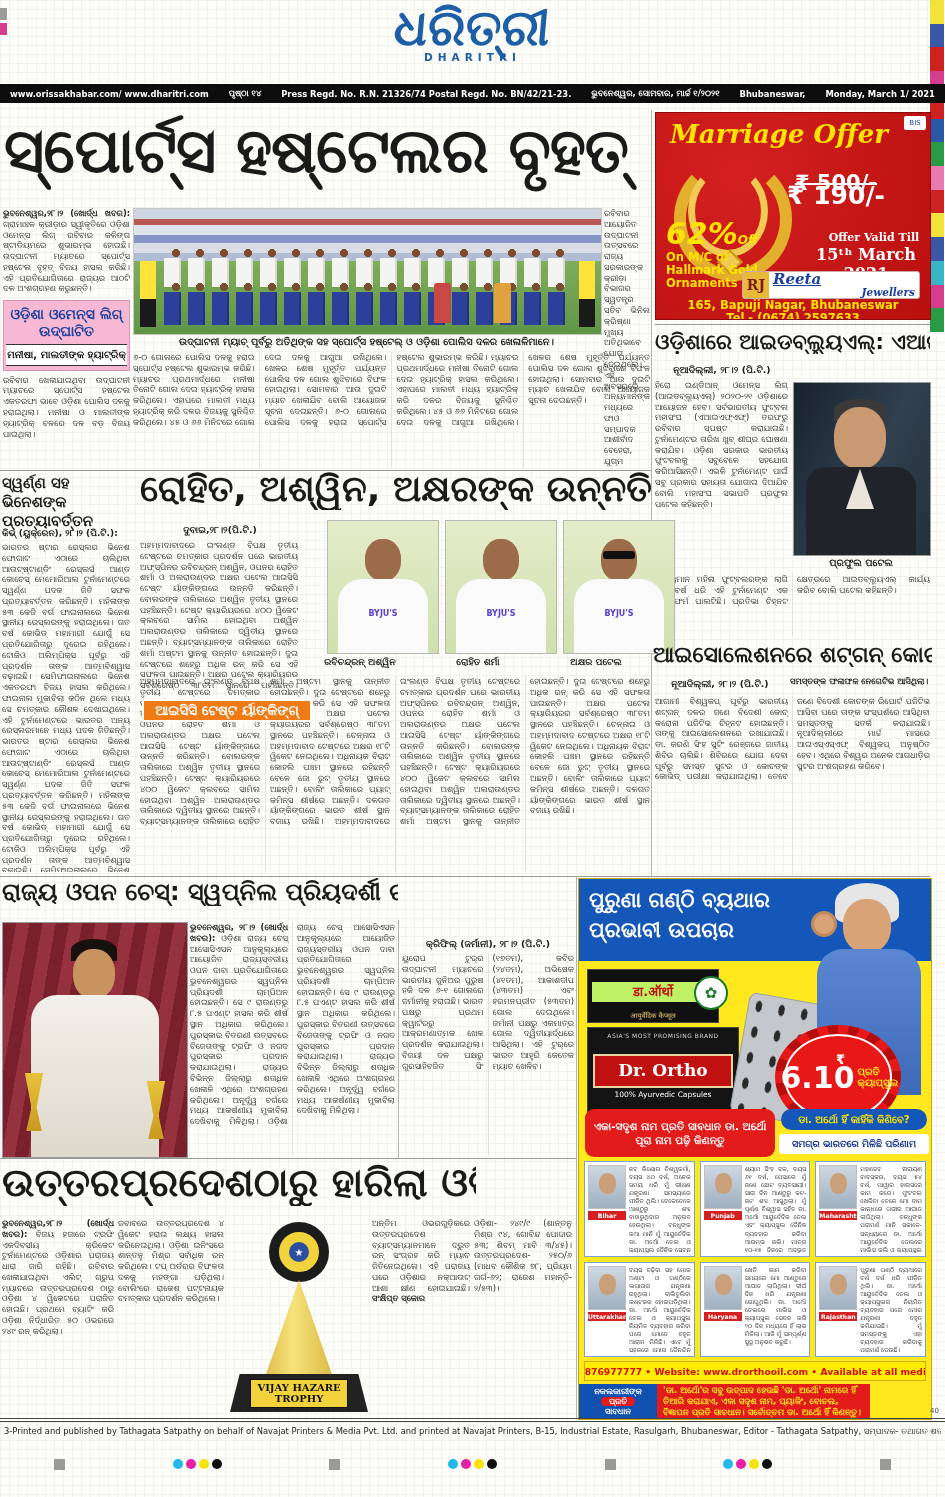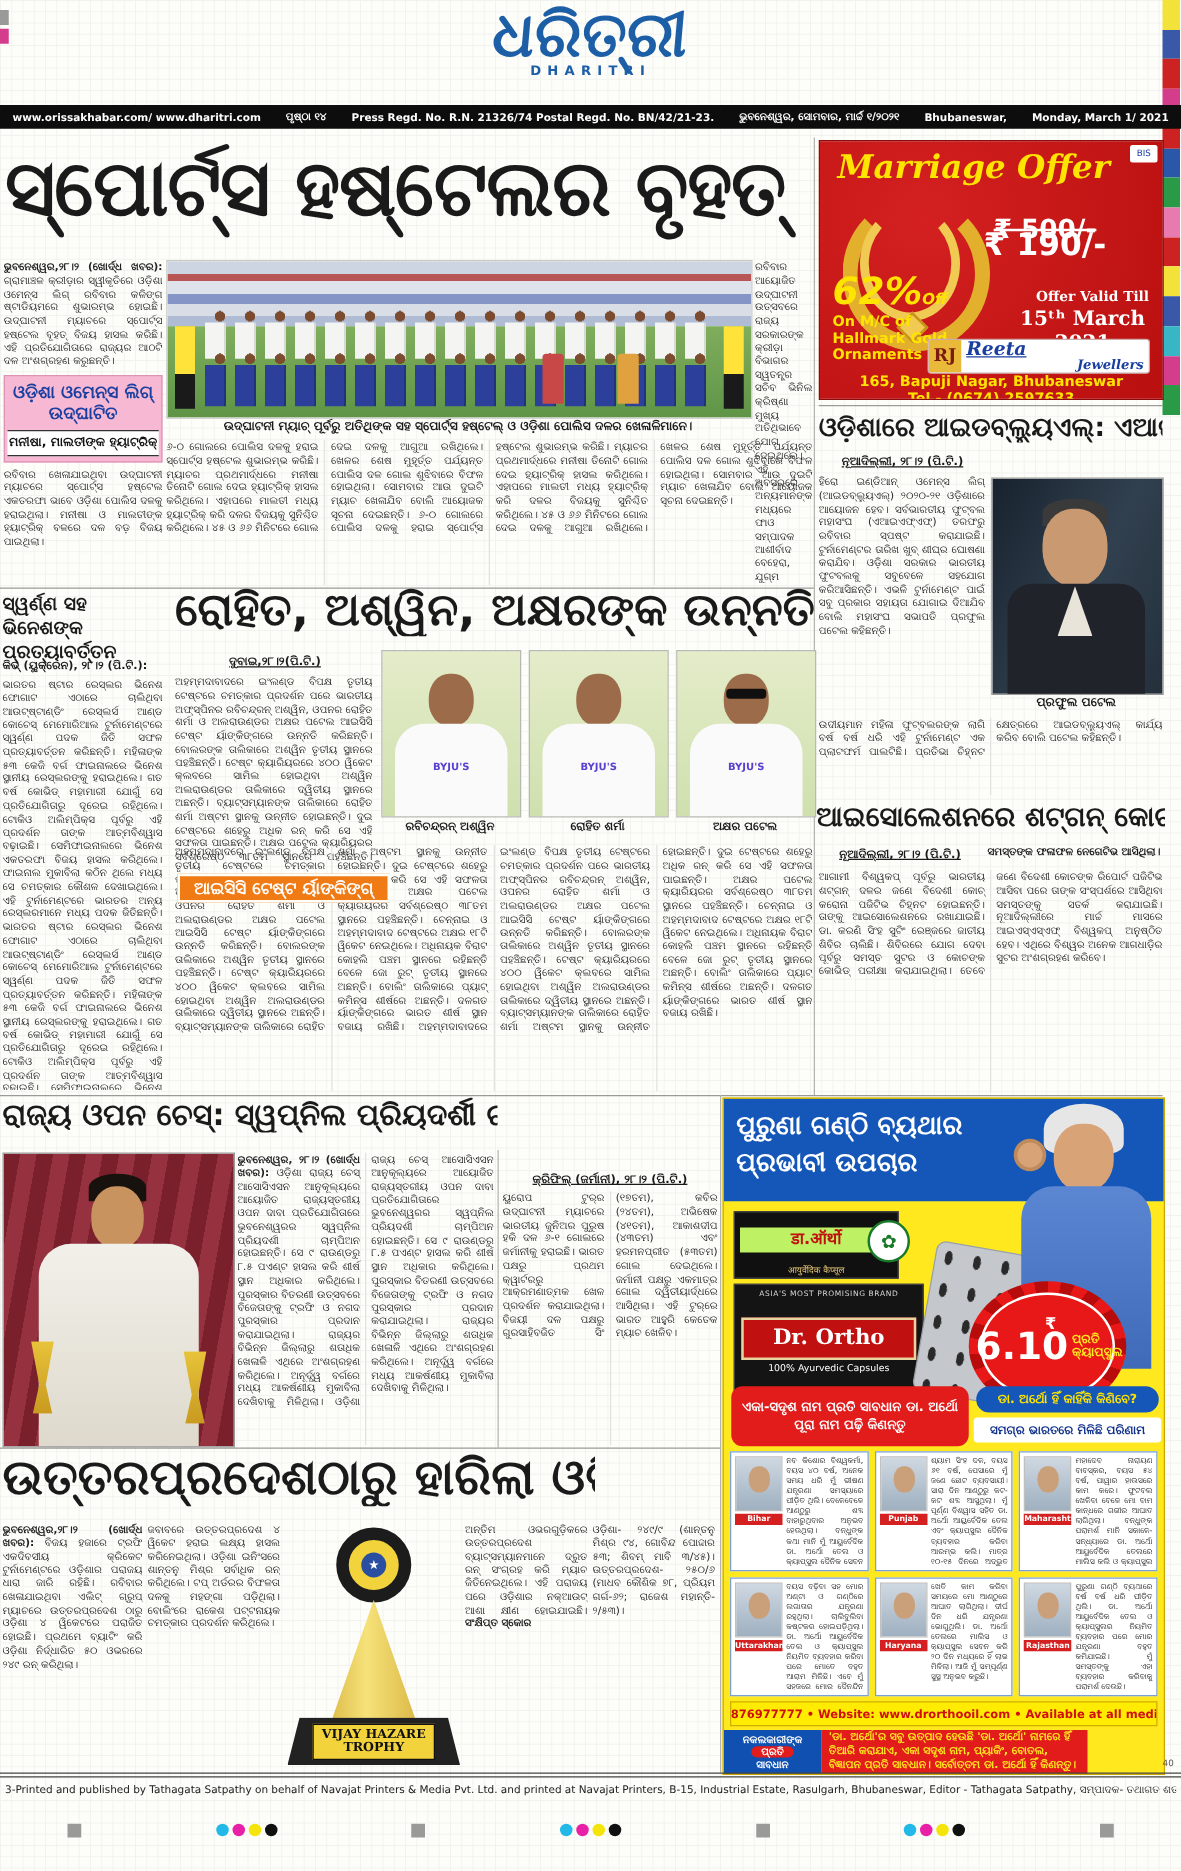--- a/index.html
+++ b/index.html
@@ -6,21 +6,21 @@
   .page{position:relative;width:945px;height:1497px;margin:0 auto;background:#fdfdfa;
     font-family:"DejaVu Sans",sans-serif;color:#1a1a1a;overflow:hidden;
     background-image:linear-gradient(#f2f2ee 1px,transparent 1px),linear-gradient(90deg,#f2f2ee 1px,transparent 1px);
     background-size:9px 9px;}
   .abs{position:absolute;}
   .hr{position:absolute;background:#9a9a96;height:1px;}
   .vr{position:absolute;background:#b5b5b0;width:1px;}
   p{margin:0;}
   .body-txt{font-size:8.3px;line-height:1.3;text-align:justify;overflow:hidden;color:#222;}
   .dl{font-weight:bold;}
-  .dl-center{font-weight:bold;font-size:9.3px;text-align:center;text-decoration:underline;}
+  .dl-center{font-weight:bold;font-size:9.3px;text-align:center;}
   
   .mast{left:0;top:0;width:945px;height:84px;text-align:center;}
   .mast-logo{font-size:50px;font-weight:bold;color:#1d5fa7;line-height:1.05;transform:skewX(-5deg);display:inline-block;margin-top:2px;}
   .mast-sub{font-size:10.5px;font-weight:bold;color:#1d5fa7;letter-spacing:5px;margin-top:-4px;}
   .infobar{left:0;top:84px;width:945px;height:19px;background:#0d0d0d;color:#fff;display:flex;align-items:center;
     justify-content:space-between;font-size:8.4px;padding:0 10px;box-sizing:border-box;white-space:nowrap;font-weight:bold;}
   
   .lead-h{left:4px;top:106px;width:644px;height:98px;font-size:62px;font-weight:bold;letter-spacing:-1px;
     white-space:nowrap;overflow:hidden;line-height:1.45;}
   .photo-team{left:133px;top:208px;width:467px;height:125px;overflow:hidden;border:1px solid #c9c9c4;}
@@ -73,21 +73,21 @@
     color:#1a3fa0;font-size:7px;display:flex;align-items:center;justify-content:center;}
   
   .aiff-h{left:655px;top:330px;width:275px;font-size:21px;font-weight:bold;white-space:nowrap;overflow:hidden;}
   .photo-patel{left:793px;top:382px;width:136px;height:172px;background:linear-gradient(115deg,#18222e,#31404f 55%,#24303c);overflow:hidden;border:1px solid #999;}
   .p-head{position:absolute;left:40px;top:24px;width:52px;height:62px;border-radius:46%;background:#c99a72;}
   .p-hair{position:absolute;left:40px;top:16px;width:52px;height:22px;border-radius:50% 50% 0 0;background:#3a3a3a;}
   .p-body{position:absolute;left:12px;top:84px;width:110px;height:90px;border-radius:20px 20px 0 0;background:#20242a;}
   .p-shirt{position:absolute;left:52px;top:86px;width:28px;height:40px;background:#e8e4da;clip-path:polygon(50% 0,100% 100%,0 100%);}
   
   .cric-h{left:140px;top:468px;width:512px;font-size:36px;font-weight:bold;white-space:nowrap;overflow:hidden;}
-  .cric{position:absolute;top:520px;width:110px;height:132px;background:linear-gradient(#e4ecc9,#cfe0ae);overflow:hidden;border:1px solid #b9b9b4;}
+  .cric{position:absolute;top:520px;width:110px;height:132px;background:linear-gradient(#e4ecc9,#cfe0ae);overflow:hidden;border:1px solid #b9b9b4;margin-left:22px;}
   .c-head{position:absolute;left:37px;top:18px;width:36px;height:42px;border-radius:46%;background:#9c6b4a;}
   .c-body{position:absolute;left:10px;top:58px;width:90px;height:74px;border-radius:24px 24px 0 0;background:#fafafa;text-align:center;}
   .byjus{display:inline-block;margin-top:30px;font-size:8px;font-weight:bold;color:#5a3fd0;}
   .goggles .c-head::after{content:"";position:absolute;left:2px;top:12px;width:32px;height:8px;background:#101010;border-radius:3px;}
   .cric-cap{position:absolute;top:656px;width:110px;text-align:center;font-size:9.3px;font-weight:bold;}
   .rankbox{left:142px;top:699px;width:170px;height:23px;background:#f07a14;color:#fff;font-weight:bold;font-size:13.5px;
     display:flex;align-items:center;justify-content:center;z-index:3;border:2px solid #fdfdfa;box-sizing:border-box;white-space:nowrap;overflow:hidden;}
   .cols4{column-count:4;column-gap:10px;column-rule:1px solid #e2e2de;}
   .cols2{column-count:2;column-gap:9px;column-rule:1px solid #e2e2de;}
   

